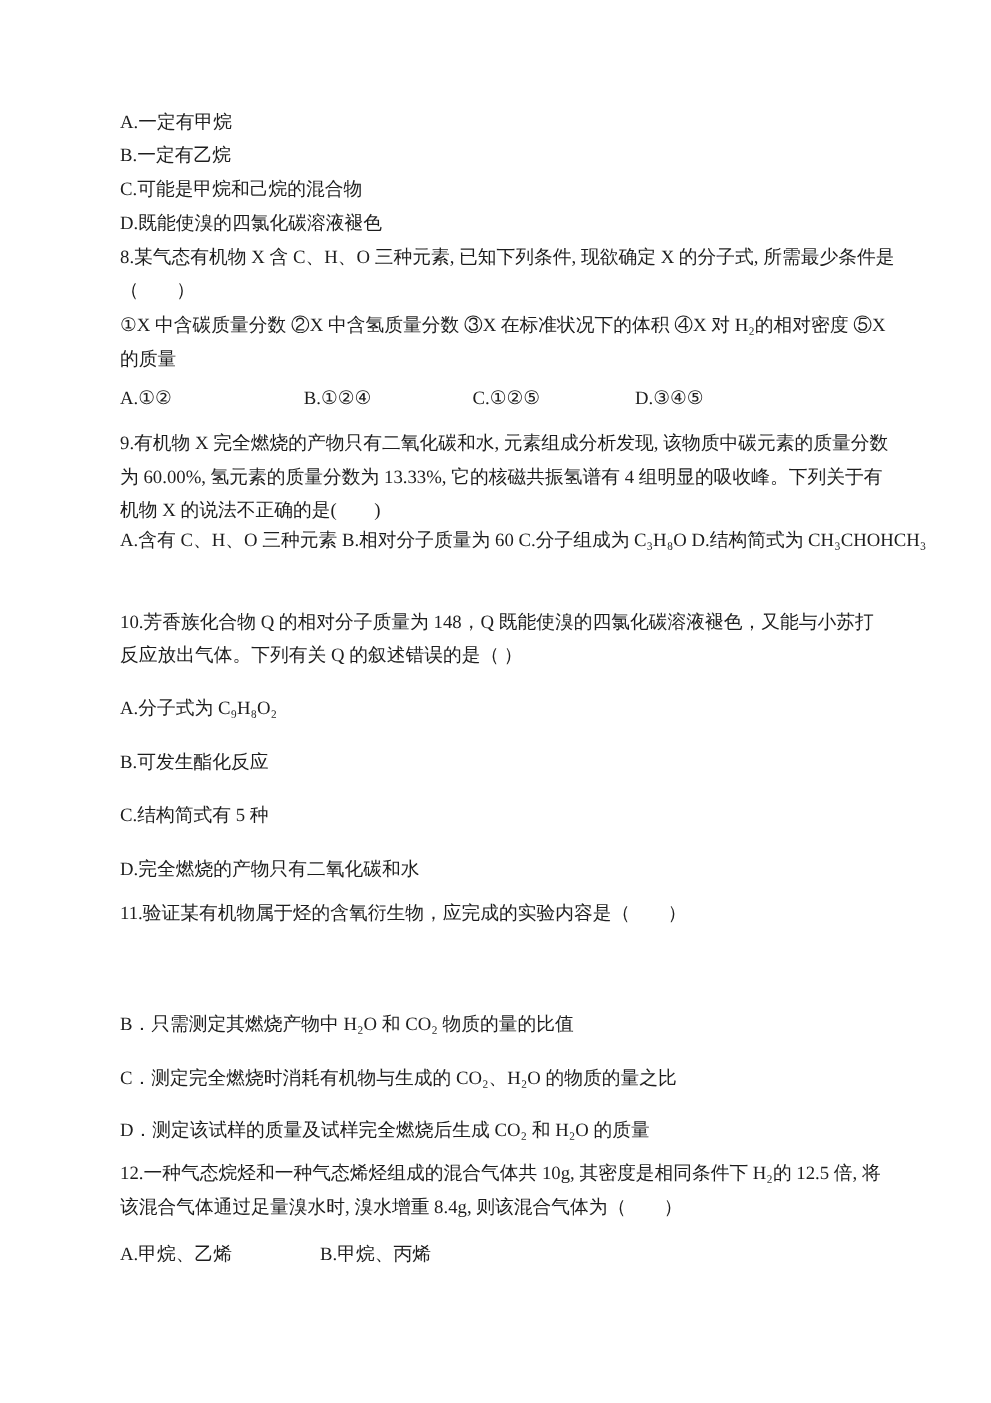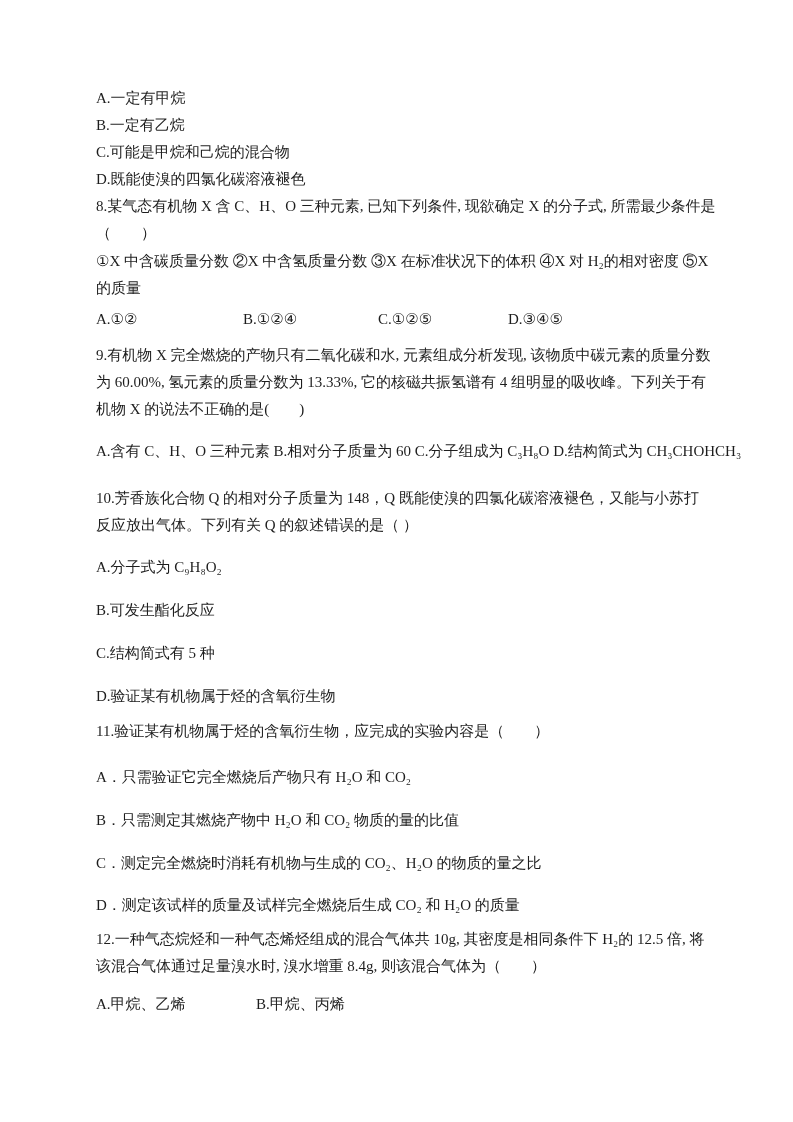--- a/index.html
+++ b/index.html
@@ -43,37 +43,36 @@
     <span class="tab" style="left:282px">C.①②⑤</span>
     <span class="tab" style="left:412px">D.③④⑤</span>
   </div>
 
   <div class="block" style="top:342px">
     <div class="line">9.有机物 X 完全燃烧的产物只有二氧化碳和水, 元素组成分析发现, 该物质中碳元素的质量分数</div>
     <div class="line">为 60.00%, 氢元素的质量分数为 13.33%, 它的核磁共振氢谱有 4 组明显的吸收峰。下列关于有</div>
     <div class="line">机物 X 的说法不正确的是(　　)</div>
   </div>
 
-  <div class="block" style="top:438px">
+  <div class="block" style="top:420px">
     <div class="line">A.含有 C、H、O 三种元素 B.相对分子质量为 60 C.分子组成为 C₃H₈O D.结构简式为 CH₃CHOHCH₃</div>
   </div>
 
   <div class="block" style="top:485px">
     <div class="line">10.芳香族化合物 Q 的相对分子质量为 148，Q 既能使溴的四氯化碳溶液褪色，又能与小苏打</div>
     <div class="line">反应放出气体。下列有关 Q 的叙述错误的是（  ）</div>
   </div>
 
   <div class="block opt-line" style="top:554px">A.分子式为 C₉H₈O₂</div>
   <div class="block opt-line" style="top:597px">B.可发生酯化反应</div>
   <div class="block opt-line" style="top:640px">C.结构简式有 5 种</div>
-  <div class="block opt-line" style="top:683px">D.验证某有机物属于烃的含氧衍生物</div>
+  <div class="block opt-line" style="top:683px">D.完全燃烧的产物只有二氧化碳和水</div>
 
   <div class="block opt-line" style="top:718px">11.验证某有机物属于烃的含氧衍生物，应完成的实验内容是（　　）</div>
 
-  <div class="block opt-line" style="top:764px">A．只需验证它完全燃烧后产物只有 H₂O 和 CO₂</div>
   <div class="block opt-line" style="top:807px">B．只需测定其燃烧产物中 H₂O 和 CO₂ 物质的量的比值</div>
   <div class="block opt-line" style="top:850px">C．测定完全燃烧时消耗有机物与生成的 CO₂、H₂O 的物质的量之比</div>
   <div class="block opt-line" style="top:892px">D．测定该试样的质量及试样完全燃烧后生成 CO₂ 和 H₂O 的质量</div>
 
   <div class="block" style="top:926px">
     <div class="line">12.一种气态烷烃和一种气态烯烃组成的混合气体共 10g, 其密度是相同条件下 H₂的 12.5 倍, 将</div>
     <div class="line">该混合气体通过足量溴水时, 溴水增重 8.4g, 则该混合气体为（　　）</div>
   </div>
 
   <div class="block choice-row" style="top:991px">

